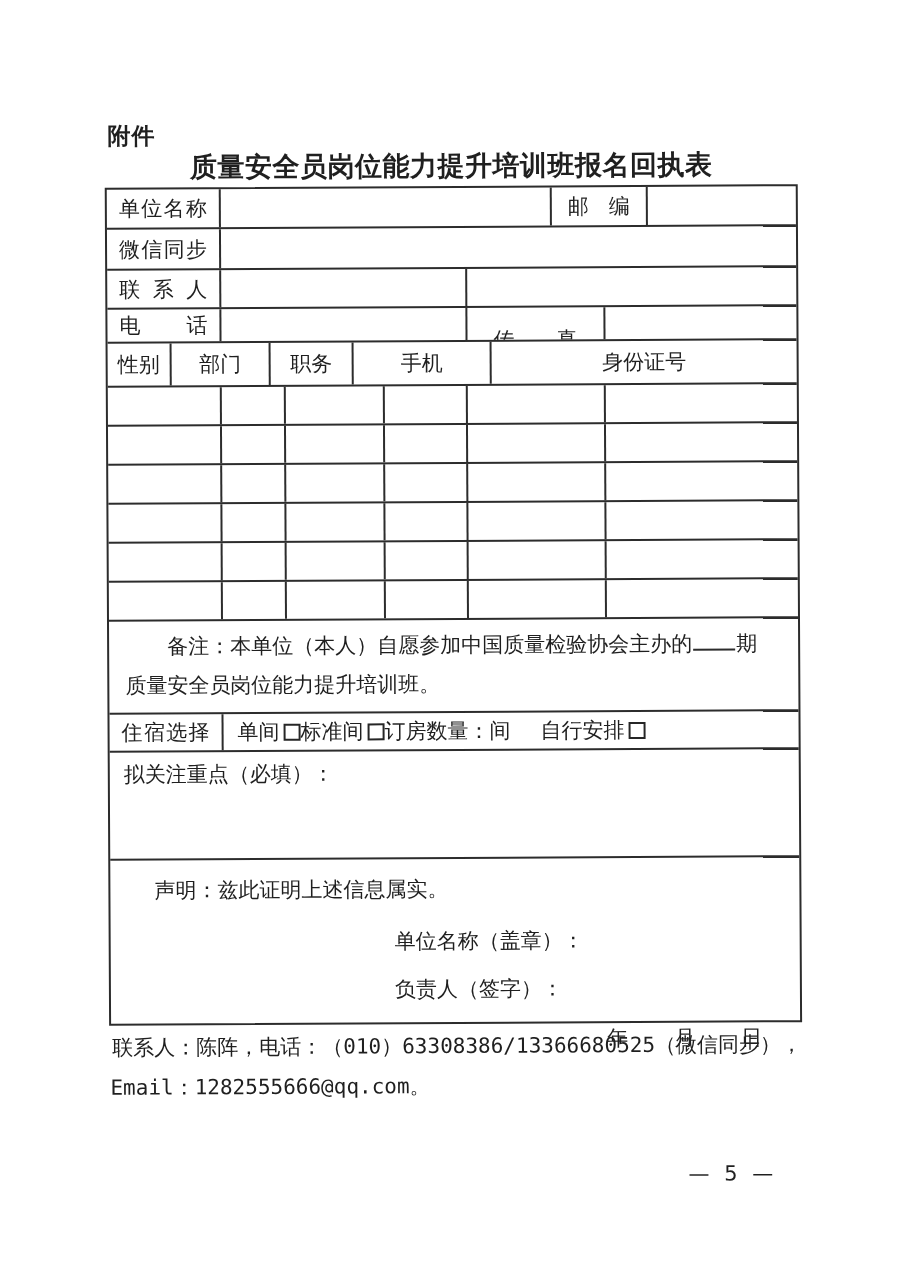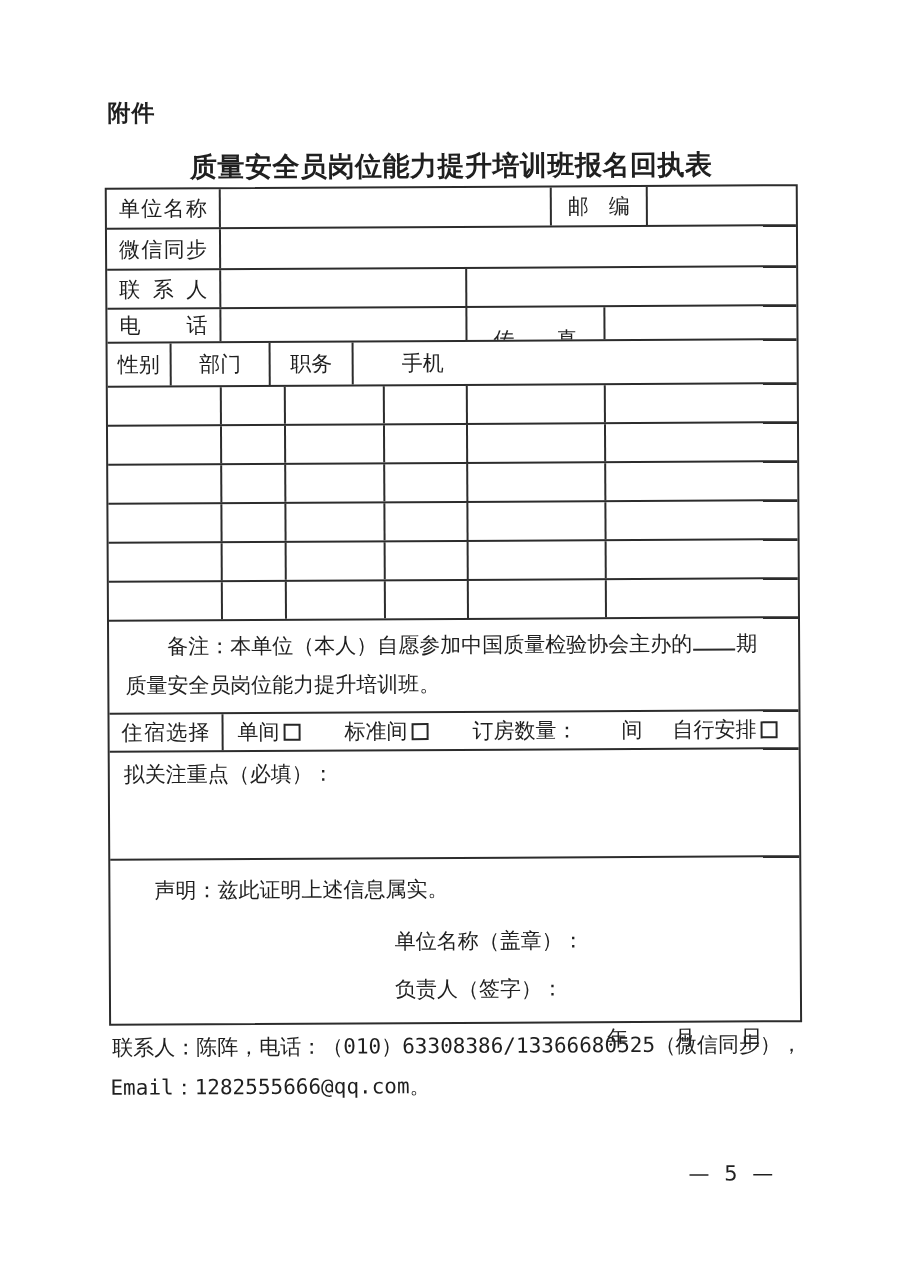--- a/index.html
+++ b/index.html
@@ -9,21 +9,21 @@
     position: relative; overflow: hidden;
     font-family: "Liberation Serif", serif;
     color: #1f1f1f;
   }
   .sheet {
     position: absolute; inset: 0;
     transform: rotate(-0.3deg);
     transform-origin: 450px 620px;
   }
   .attachment {
-    position: absolute; left: 110px; top: 96px;
+    position: absolute; left: 110px; top: 119px;
     font-family: "Liberation Sans", sans-serif;
     font-weight: bold; font-size: 23px; letter-spacing: 1px;
   }
   .title {
     position: absolute; left: 107px; top: 148px; width: 693px;
     text-align: center;
     font-family: "Liberation Sans", sans-serif;
     font-weight: bold; font-size: 27px; letter-spacing: 0.5px;
   }
   
@@ -77,21 +77,21 @@
     vertical-align: baseline; margin: 0 1px;
   }
   
   .accom-opts { padding-left: 14px; font-size: 21px; }
   .accom-opts .opt { display: inline-flex; align-items: center; }
   .cb {
     display: inline-block; width: 17px; height: 17px;
     border: 2px solid #262626; margin-left: 4px;
     background: #fff;
   }
-  .gap44 { margin-right: 44px; }
+  .gap44 { }
   .gap30 { margin-right: 30px; }
   
   .focus-cell { padding: 8px 14px; font-size: 21px; align-items: flex-start; display: flex; }
   
   .decl-cell { padding: 16px 0 0 0; font-size: 21px; display: block; }
   .decl-intro { padding-left: 44px; }
   .decl-seal  { padding-left: 284px; margin-top: 24px; }
   .decl-sign  { padding-left: 284px; margin-top: 20px; }
   .decl-date  {
     display: flex; justify-content: flex-end;
@@ -153,20 +153,21 @@
           <span>传真</span>
         </div>
       <div class="cell grow"></div>
     </div>
 
     <div class="row h44">
       <div class="cell w64 center">性别</div>
       <div class="cell w99 center">部门</div>
       <div class="cell w83 center">职务</div>
       <div class="cell w138 center">手机</div>
+      <div class="cell grow center">身份证号</div>
     </div>
 
     <div class="row h39">
       <div class="cell w-label"></div>
         <div class="cell w64"></div>
         <div class="cell w99"></div>
         <div class="cell w83"></div>
         <div class="cell w138"></div>
         <div class="cell grow"></div>
     </div>

